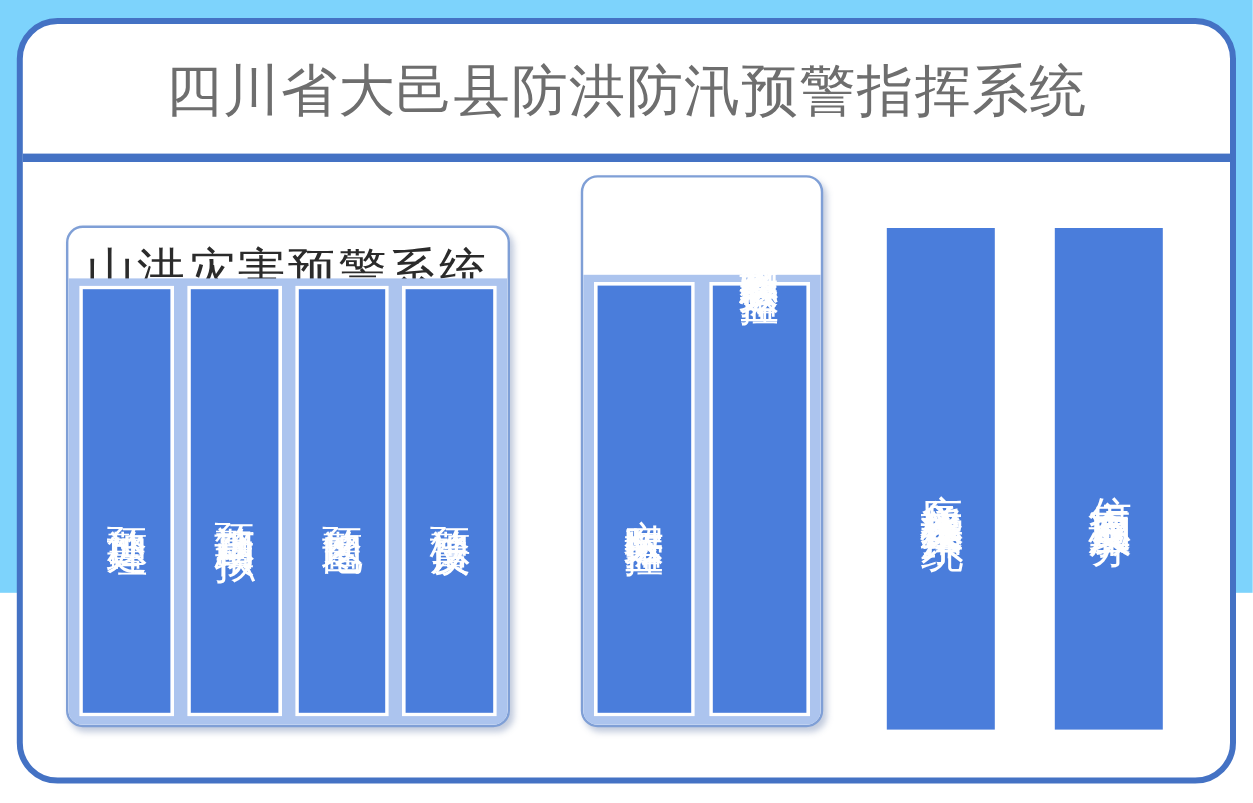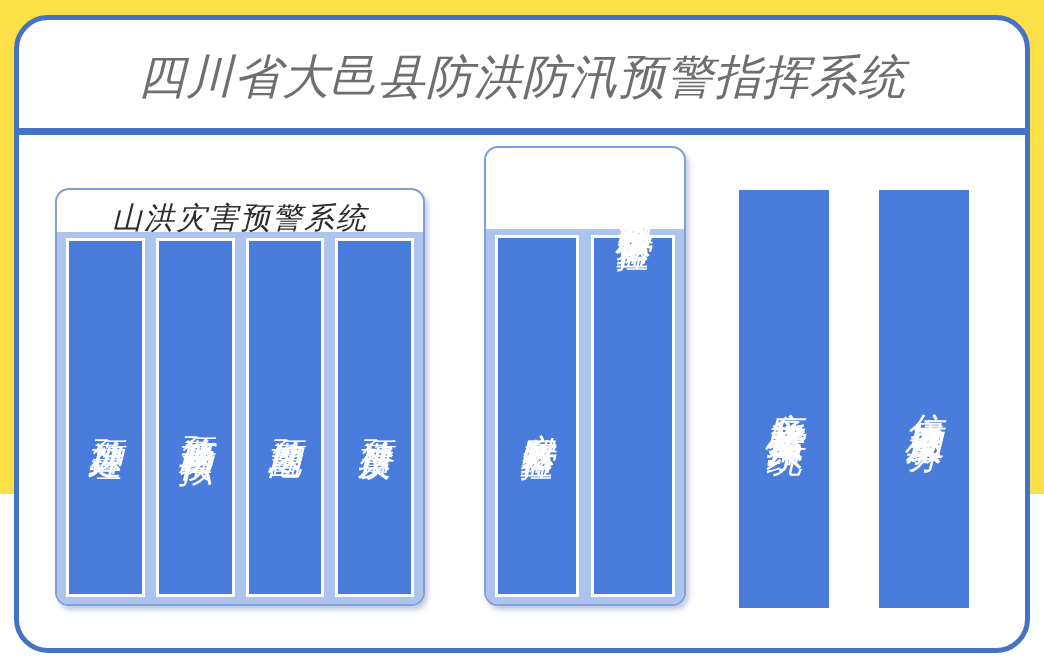--- a/index.html
+++ b/index.html
@@ -11,22 +11,21 @@
     width: 1044px;
     height: 669px;
     font-family: "Liberation Sans", "DejaVu Sans", sans-serif;
     overflow: hidden;
   }
 
   #root {
     position: relative;
     width: 1044px;
     height: 494px;
-    background: #fde047;
-    font-style: italic;
+    background: #7dd3fc;
   }
 
   
   .outer-frame {
     position: absolute;
     left: 14px;
     top: 15px;
     width: 1016px;
     height: 638px;
     box-sizing: border-box;
@@ -115,21 +114,21 @@
 
   
   #panel-warning {
     left: 55px;
     top: 188px;
     width: 370px;
     height: 418px;
   }
   #panel-warning .group-header {
     top: 8px;
-    font-size: 30px;
+    font-size: 40px;
     letter-spacing: 2px;
   }
   #panel-warning .group-tray {
     height: 372px;
     padding: 6px 9px 7px 9px;
     box-sizing: border-box;
     gap: 11px;
   }
   #panel-warning .vbar { flex: 1; }
   #panel-warning .vbar-label { font-size: 34px; }

